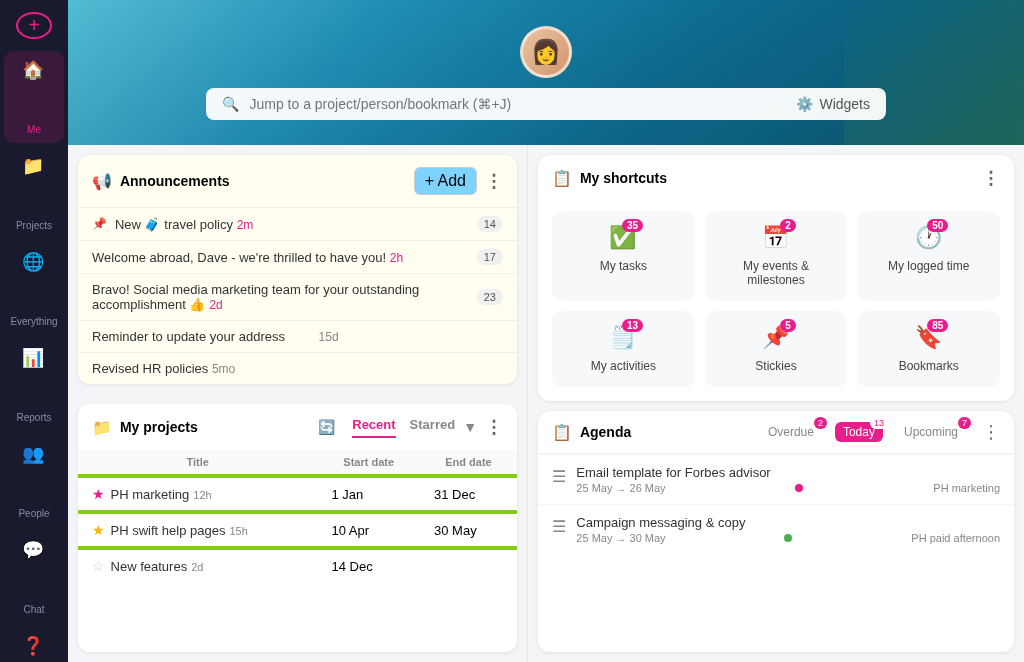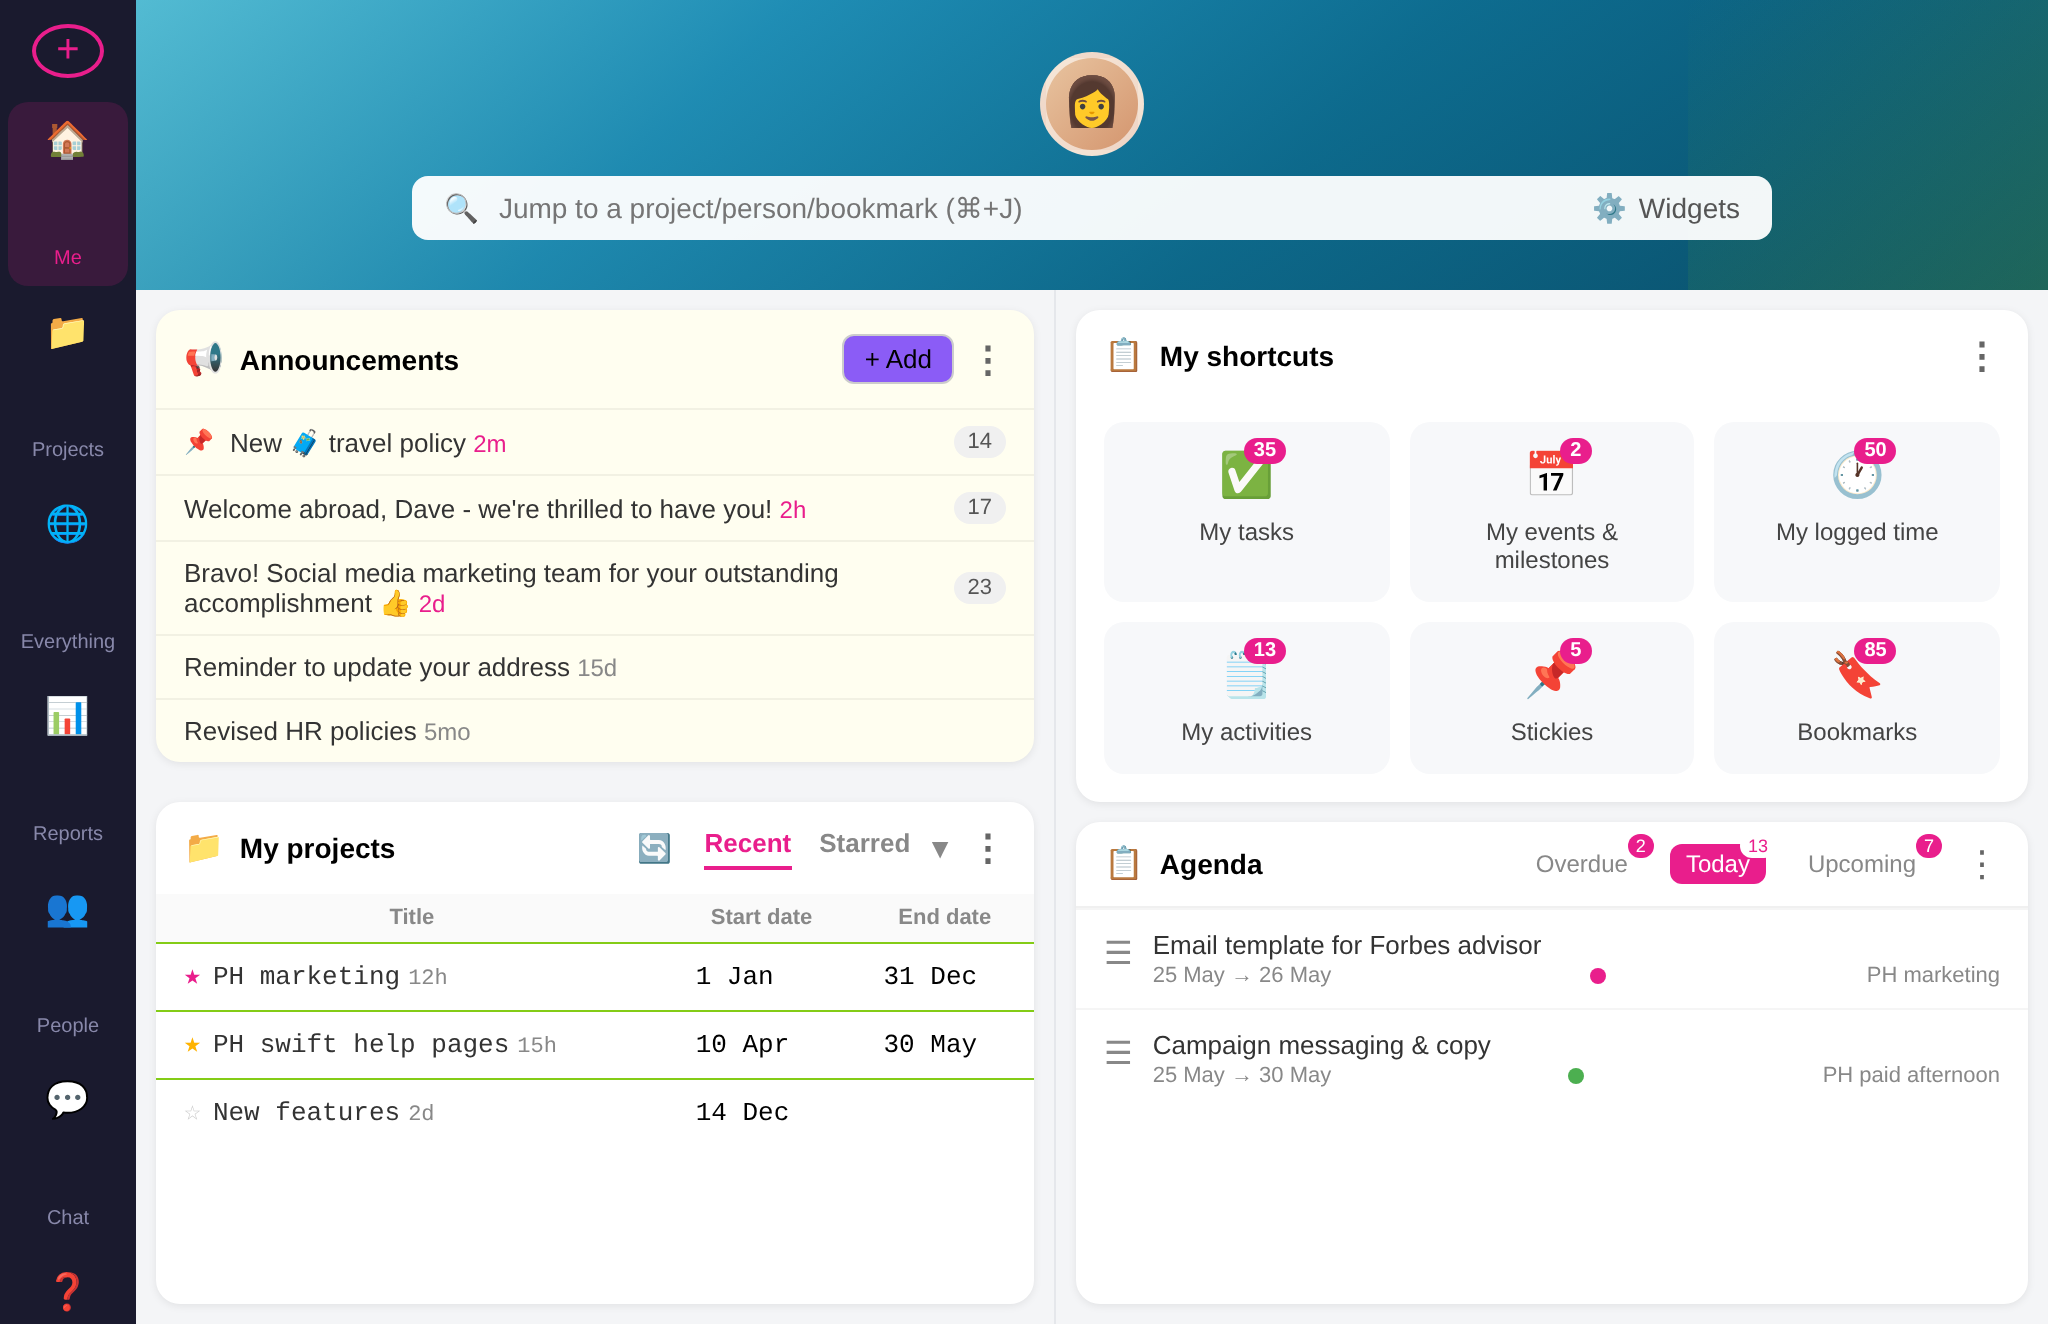--- a/index.html
+++ b/index.html
@@ -85,21 +85,21 @@
     }
     .announcements-card { background: #fffef0; flex: 0 0 auto; }
     .card-header {
       display: flex; align-items: center; padding: 12px 14px;
       gap: 8px; font-weight: 600; font-size: 14px;
     }
     .card-header-icon { font-size: 16px; }
     .card-header-title { flex: 1; }
     .add-btn {
       border: 1px solid #ccc; border-radius: 6px; padding: 4px 10px;
-      font-size: 13px; cursor: pointer; background: #8b5cf6; display: flex; align-items: center; gap: 4px;
+      font-size: 16px; cursor: pointer; background: #7dd3fc; display: flex; align-items: center; gap: 4px;
     }
     .more-btn { cursor: pointer; color: #666; font-size: 18px; }
 
     .ann-item {
       display: flex; align-items: center; padding: 8px 14px;
       border-top: 1px solid rgba(0,0,0,0.05); gap: 8px;
     }
     .ann-pin { color: #555; font-size: 12px; }
     .ann-text { flex: 1; font-size: 13px; color: #333; }
     .ann-time { font-size: 12px; color: #e91e8c; font-weight: 500; }
@@ -108,21 +108,21 @@
       padding: 2px 7px; border-radius: 12px; font-weight: 500;
     }
 
     
     .projects-card { flex: 1; overflow: hidden; }
     .projects-tabs { display: flex; gap: 14px; padding: 0 14px 8px; border-bottom: 1px solid #eee; }
     .proj-tab { font-size: 13px; color: #888; cursor: pointer; padding-bottom: 4px; }
     .proj-tab.active { color: #e91e8c; border-bottom: 2px solid #e91e8c; }
     .proj-table { width: 100%; border-collapse: collapse; }
     .proj-table th { font-size: 11px; color: #888; text-align: center; padding: 6px 14px; background: #fafafa; }
-    .proj-table td { font-size: 13px; padding: 8px 14px; border-top: 1px solid #84cc16; font-family: Liberation Mono, monospace; }
+    .proj-table td { font-size: 13px; padding: 8px 14px; border-top: 4px solid #84cc16; }
     .proj-name { font-weight: 500; color: #333; }
     .proj-time { font-size: 11px; color: #888; margin-left: 4px; }
     .star-icon { font-size: 14px; margin-right: 6px; }
     .star-filled { color: #e91e8c; }
     .star-half { color: #ffb300; }
     .star-empty { color: #ccc; }
 
     
     .right-panel { flex: 1; display: flex; flex-direction: column; overflow: hidden; }
 
@@ -244,21 +244,21 @@
         </div>
         <div class="ann-item">
           <span class="ann-text">Welcome abroad, Dave - we're thrilled to have you! <span class="ann-time">2h</span></span>
           <span class="ann-count">17</span>
         </div>
         <div class="ann-item">
           <span class="ann-text">Bravo! Social media marketing team for your outstanding accomplishment 👍 <span class="ann-time">2d</span></span>
           <span class="ann-count">23</span>
         </div>
         <div class="ann-item">
-          <span class="ann-text">Reminder to update your address <span class="ann-time" style="color:#888;font-weight:normal;">15d</span></span>
+          <span class="ann-text">Reminder to update your address <span class="ann-time" style="color:#888;font-weight:normal;margin-left:30px;">15d</span></span>
         </div>
         <div class="ann-item">
           <span class="ann-text">Revised HR policies <span class="ann-time" style="color:#888;font-weight:normal;">5mo</span></span>
         </div>
       </div>
 
       <div class="card projects-card">
         <div class="card-header">
           <span class="card-header-icon">📁</span>
           <span class="card-header-title">My projects</span>

